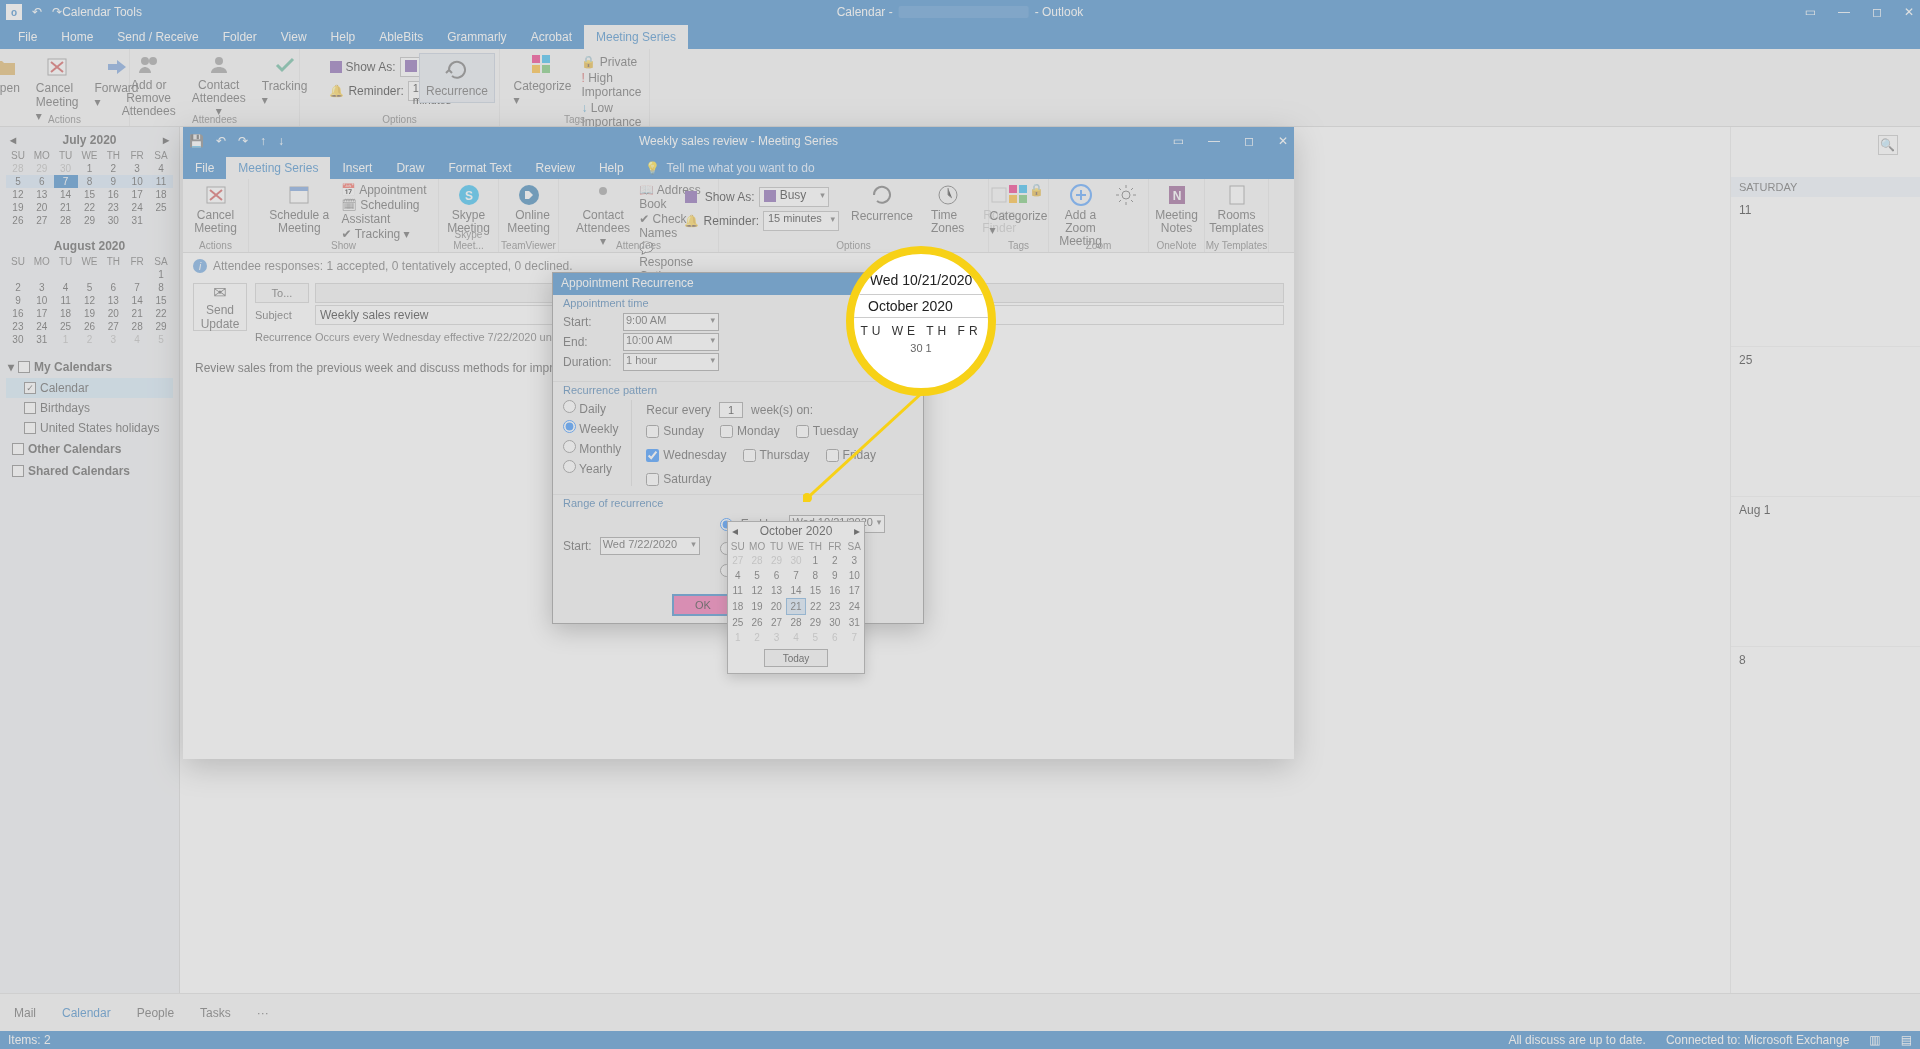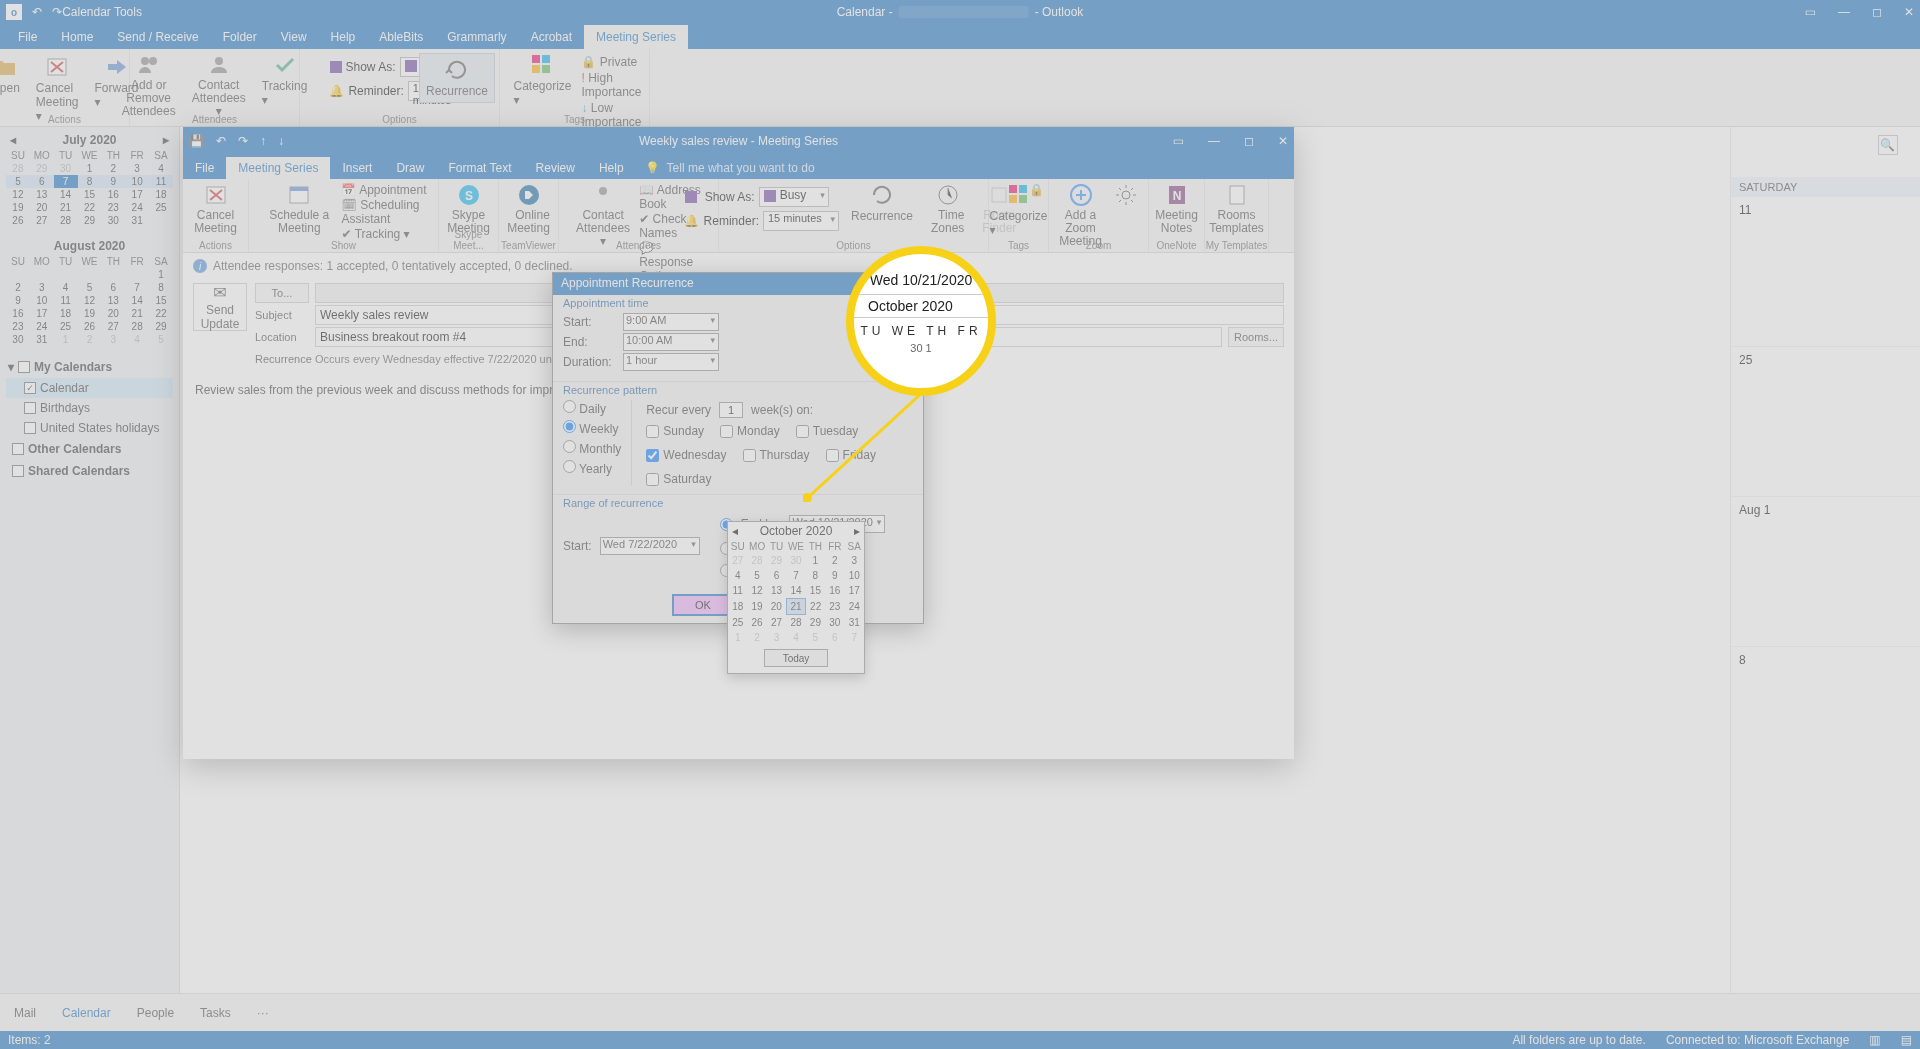--- a/index.html
+++ b/index.html
@@ -84,21 +84,21 @@
 .recdlg .frow{display:flex;align-items:center;gap:8px;margin:2px 0}
 .recdlg .frow .flab{width:52px}
 .recdlg select,.recdlg .selbox{height:18px;border:1px solid #888;background:#fff;font-size:11px;width:96px;padding:0 2px;position:relative}
 .recdlg .selbox:after{content:"▾";position:absolute;right:3px;top:1px;font-size:9px;color:#555}
 .recdlg .pattern{display:flex;gap:14px}
 .recdlg .pattern .left{display:flex;flex-direction:column;gap:4px;border-right:1px solid #d0d0d0;padding-right:10px}
 .recdlg .pattern .right{flex:1}
 .recdlg .days{display:flex;flex-wrap:wrap;gap:10px 16px;margin-top:6px}
 .recdlg .days label{display:flex;align-items:center;gap:4px}
 .recdlg .btns{display:flex;justify-content:center;gap:10px;padding:8px}
-.recdlg button{width:60px;height:20px;border:1px solid #707070;background:#f0abfc;font-size:11px}
+.recdlg button{width:60px;height:20px;border:1px solid #707070;background:#ec4899;font-size:11px}
 .recdlg button.primary{border:1px solid #0f6cbd;outline:1px solid #0f6cbd}
 .recdlg input[type=text].tiny{width:24px;height:16px;border:1px solid #888;text-align:center;font-size:11px}
 .recdlg input[type=radio],.recdlg input[type=checkbox]{margin:0}
 
 
 .dpick{position:absolute;left:727px;top:521px;width:138px;background:#fff;border:1px solid #888;z-index:40;font-size:10px;box-shadow:0 4px 12px rgba(0,0,0,.3)}
 .dpick .hdr{display:flex;justify-content:space-between;align-items:center;padding:2px 4px;font-size:11px}
 .dpick table{width:100%;border-collapse:collapse;table-layout:fixed}
 .dpick th{font-weight:normal;color:#555;padding:1px;text-align:center;font-size:10px}
 .dpick td{text-align:center;padding:2px 0;font-size:10px;color:#333;cursor:pointer}
@@ -411,21 +411,21 @@
 <div class="navbar">
   <span>Mail</span>
   <span class="active">Calendar</span>
   <span>People</span>
   <span>Tasks</span>
   <span>···</span>
 </div>
 <div class="statusbar">
   <span>Items: 2</span>
   <span class="spacer"></span>
-  <span>All folders are up to date.</span>
+  <span>All discuss are up to date.</span>
   <span>Connected to: Microsoft Exchange</span>
   <span>▥</span>
   <span>▤</span>
 </div>
 
 <div class="mswin">
   <div class="titlebar">
     <div class="qa">
       <span>💾</span>
       <span>↶</span>
@@ -532,21 +532,21 @@
             <svg viewBox="0 0 24 24">
               <path fill="none" stroke="#555" stroke-width="2" d="M4 12a8 8 0 1 1 3 6"></path>
             </svg>
             <span>Recurrence</span>
           </div>
         <div class="rbtn">
             <svg viewBox="0 0 24 24">
               <circle cx="12" cy="12" r="9" fill="none" stroke="#555"></circle>
               <path stroke="#555" d="M12 5v7l4 3"></path>
             </svg>
-            <span style="text-align:right;line-height:1.1">Time Zones</span>
+            <span style="text-align:left;line-height:1.1">Time Zones</span>
           </div>
         <div class="rbtn" style="color:#bbb">
             <svg viewBox="0 0 24 24">
               <rect x="5" y="5" width="14" height="14" fill="none" stroke="#bbb"></rect>
             </svg>
             <span style="text-align:center;line-height:1.1">Room Finder</span>
           </div>
       </div>
       <div class="lbl">Options</div>
     </div>
@@ -612,25 +612,20 @@
         <span style="text-align:center;line-height:1.1">Send Update</span>
       </div>
     <div class="rows">
       <div class="row">
           <div class="lab">To...</div>
           <input style="background: rgb(240, 240, 240);" readonly="">
         </div>
       <div class="row">
           <div class="lab plain">Subject</div>
           <input value="Weekly sales review" style="">
-        </div>
-      <div class="row">
-          <div class="lab plain">Location</div>
-          <input value="Business breakout room #4" style="">
-          <div class="lab" style="width:56px">Rooms...</div>
         </div>
       <div class="row">
           <div class="lab plain">Recurrence</div>
           <span style="font-size:11px;color:#555">Occurs every Wednesday effective 7/22/2020 until 1/6/2021 from 9:00</span>
         </div>
     </div>
   </div>
   <div class="body">Review sales from the previous week and discuss methods for improving sale</div>
 </div>
 

